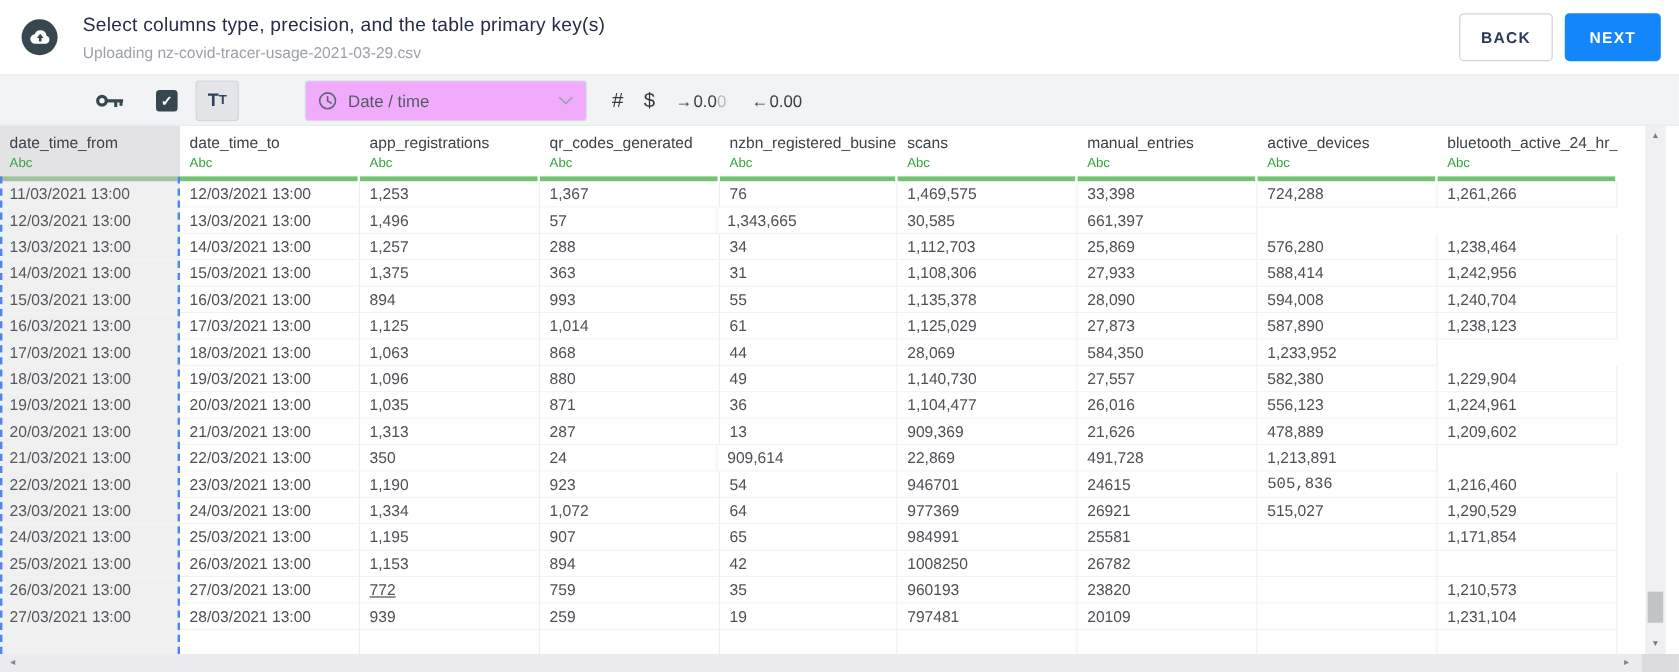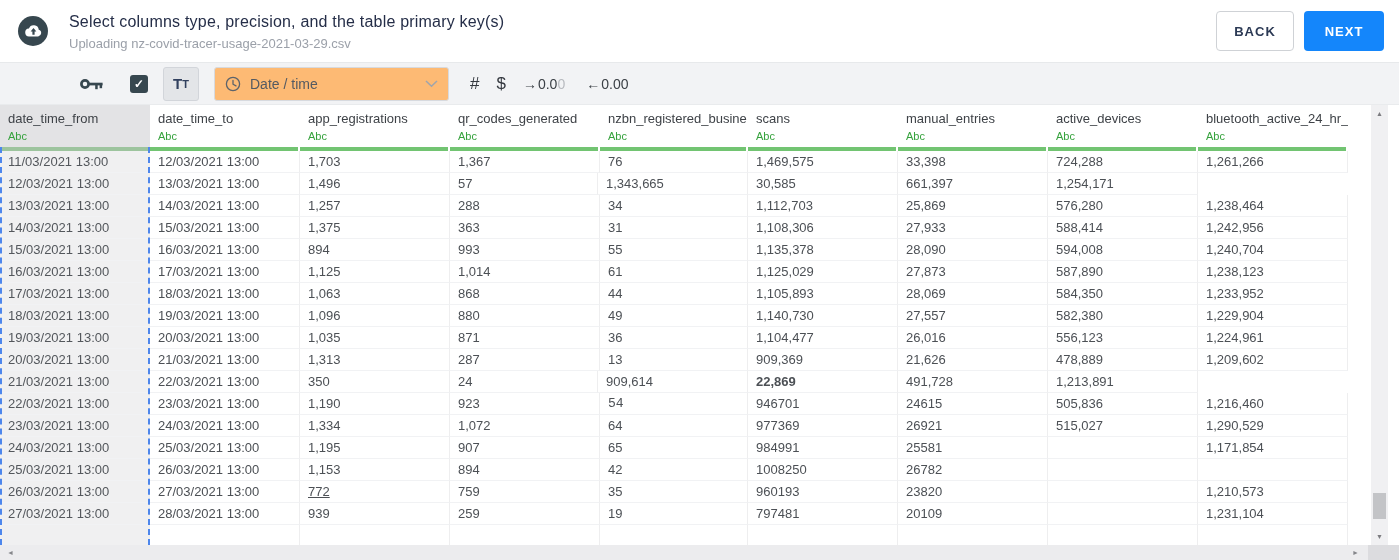--- a/index.html
+++ b/index.html
@@ -32,23 +32,23 @@
     display:flex; align-items:center; padding-left:80px; }
   .tb-key { margin-right:27px; display:flex; cursor:pointer; }
   .tb-check { width:18px; height:18px; background:var(--icon-dark,#37474f);
     border-radius:3px; color:#fff; font-size:12px; font-weight:bold;
     line-height:18px; text-align:center; margin-right:15px; cursor:pointer; }
   .tb-text { width:36px; height:34px; background:#e3e5e8; border:1px solid #d2d5da;
     border-radius:3px; color:#31405e; margin-right:15px; cursor:pointer;
     font-family:inherit; display:flex; align-items:center; justify-content:center; }
   .tb-text .big { font-size:15px; font-weight:bold; }
   .tb-text .sm  { font-size:11px; font-weight:bold; }
-  .tb-select { width:235px; height:34px; background:#fdba74; border:1px solid #d7dadf;
+  .tb-select { width:235px; height:34px; background:#f0abfc; border:1px solid #d7dadf;
     border-radius:3px; display:flex; align-items:center; padding:0 10px;
-    margin-right:21px; cursor:pointer; }
+    margin-right:21px; cursor:pointer;margin-left:40px; }
   .tb-select .lbl { font-size:14px; color:#545a62; margin-left:9px; flex:1;
     white-space:nowrap; }
   .tb-sym { background:none; border:none; font-size:17px; color:#34383f;
     margin-right:17px; cursor:pointer; font-family:inherit; }
   .tb-dec { background:none; border:none; font-size:14px; color:#3b4046;
     margin-right:21px; cursor:pointer; font-family:inherit; display:flex;
     align-items:center; }
   .tb-dec .arrow { font-size:14px; margin-right:1px; }
   .tb-dec .faded { color:#b7babf; }
 
@@ -204,37 +204,36 @@
         <div class="th" style="width: 150px;">
           <div class="nm">bluetooth_active_24_hr_</div>
           <div class="tp">Abc</div>
           <div class="bar"></div>
         </div>
       </div>
     <div class="tbody">
         <div class="tr">
           <div class="td sel" style="width: 150px;">11/03/2021 13:00</div>
           <div class="td" style="width: 150px;">12/03/2021 13:00</div>
-          <div class="td" style="width: 150px;">1,703</div>
+          <div class="td" style="width: 150px;">1,253</div>
           <div class="td" style="width: 150px;">1,367</div>
           <div class="td" style="width: 148px;">76</div>
           <div class="td" style="width: 150px;">1,469,575</div>
           <div class="td" style="width: 150px;">33,398</div>
           <div class="td" style="width: 150px;">724,288</div>
           <div class="td" style="width: 150px;">1,261,266</div>
         </div>
         <div class="tr">
           <div class="td sel" style="width: 150px;">12/03/2021 13:00</div>
           <div class="td" style="width: 150px;">13/03/2021 13:00</div>
           <div class="td" style="width: 150px;">1,496</div>
           <div class="td" style="width: 148px;">57</div>
           <div class="td" style="width: 150px;">1,343,665</div>
           <div class="td" style="width: 150px;">30,585</div>
           <div class="td" style="width: 150px;">661,397</div>
-          <div class="td" style="width: 150px;">1,254,171</div>
         </div>
         <div class="tr">
           <div class="td sel" style="width: 150px;">13/03/2021 13:00</div>
           <div class="td" style="width: 150px;">14/03/2021 13:00</div>
           <div class="td" style="width: 150px;">1,257</div>
           <div class="td" style="width: 150px;">288</div>
           <div class="td" style="width: 148px;">34</div>
           <div class="td" style="width: 150px;">1,112,703</div>
           <div class="td" style="width: 150px;">25,869</div>
           <div class="td" style="width: 150px;">576,280</div>
@@ -272,21 +271,20 @@
           <div class="td" style="width: 150px;">27,873</div>
           <div class="td" style="width: 150px;">587,890</div>
           <div class="td" style="width: 150px;">1,238,123</div>
         </div>
         <div class="tr">
           <div class="td sel" style="width: 150px;">17/03/2021 13:00</div>
           <div class="td" style="width: 150px;">18/03/2021 13:00</div>
           <div class="td" style="width: 150px;">1,063</div>
           <div class="td" style="width: 150px;">868</div>
           <div class="td" style="width: 148px;">44</div>
-          <div class="td" style="width: 150px;">1,105,893</div>
           <div class="td" style="width: 150px;">28,069</div>
           <div class="td" style="width: 150px;">584,350</div>
           <div class="td" style="width: 150px;">1,233,952</div>
         </div>
         <div class="tr">
           <div class="td sel" style="width: 150px;">18/03/2021 13:00</div>
           <div class="td" style="width: 150px;">19/03/2021 13:00</div>
           <div class="td" style="width: 150px;">1,096</div>
           <div class="td" style="width: 150px;">880</div>
           <div class="td" style="width: 148px;">49</div>
@@ -316,33 +314,33 @@
           <div class="td" style="width: 150px;">21,626</div>
           <div class="td" style="width: 150px;">478,889</div>
           <div class="td" style="width: 150px;">1,209,602</div>
         </div>
         <div class="tr">
           <div class="td sel" style="width: 150px;">21/03/2021 13:00</div>
           <div class="td" style="width: 150px;">22/03/2021 13:00</div>
           <div class="td" style="width: 150px;">350</div>
           <div class="td" style="width: 148px;">24</div>
           <div class="td" style="width: 150px;">909,614</div>
-          <div class="td" style="width: 150px; font-weight: bold;">22,869</div>
+          <div class="td" style="width: 150px;">22,869</div>
           <div class="td" style="width: 150px;">491,728</div>
           <div class="td" style="width: 150px;">1,213,891</div>
         </div>
         <div class="tr">
           <div class="td sel" style="width: 150px;">22/03/2021 13:00</div>
           <div class="td" style="width: 150px;">23/03/2021 13:00</div>
           <div class="td" style="width: 150px;">1,190</div>
           <div class="td" style="width: 150px;">923</div>
-          <div class="td" style="width: 148px; font-family: Liberation Mono, monospace;">54</div>
+          <div class="td" style="width: 148px;">54</div>
           <div class="td" style="width: 150px;">946701</div>
           <div class="td" style="width: 150px;">24615</div>
-          <div class="td" style="width: 150px;">505,836</div>
+          <div class="td" style="width: 150px; font-family: Liberation Mono, monospace;">505,836</div>
           <div class="td" style="width: 150px;">1,216,460</div>
         </div>
         <div class="tr">
           <div class="td sel" style="width: 150px;">23/03/2021 13:00</div>
           <div class="td" style="width: 150px;">24/03/2021 13:00</div>
           <div class="td" style="width: 150px;">1,334</div>
           <div class="td" style="width: 150px;">1,072</div>
           <div class="td" style="width: 148px;">64</div>
           <div class="td" style="width: 150px;">977369</div>
           <div class="td" style="width: 150px;">26921</div>

